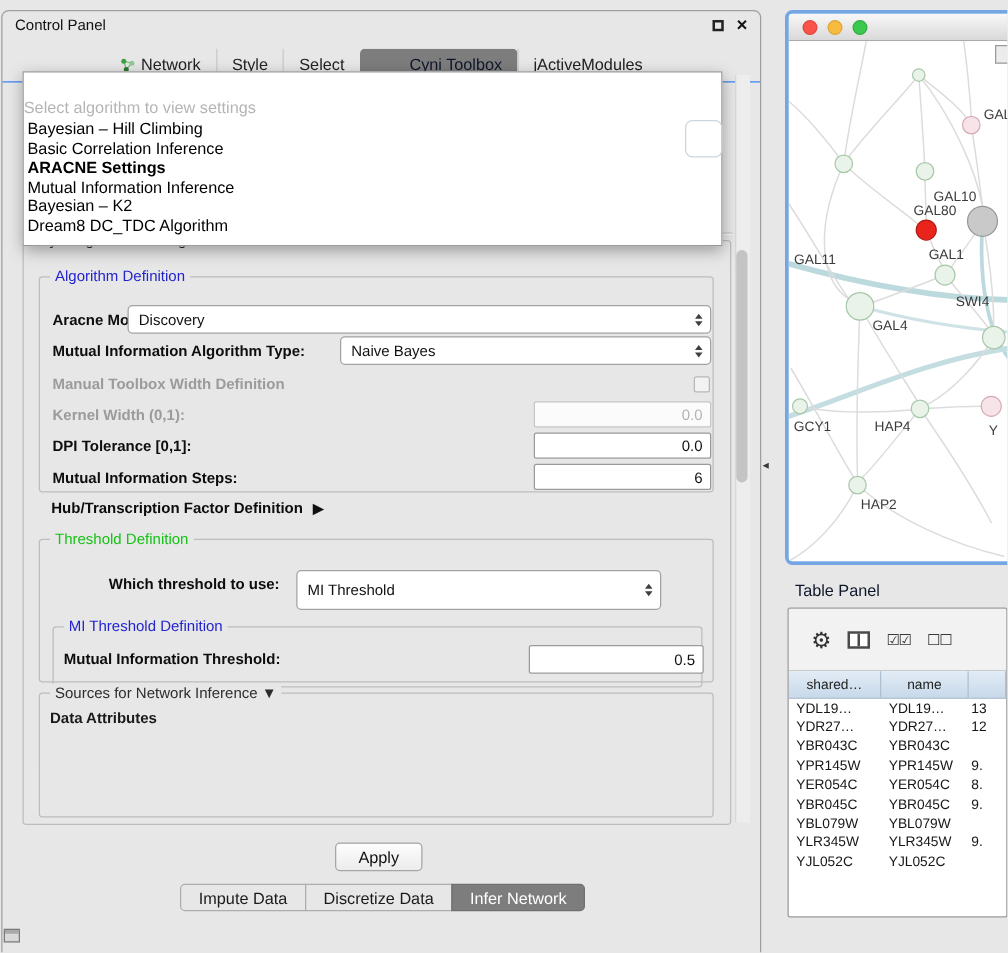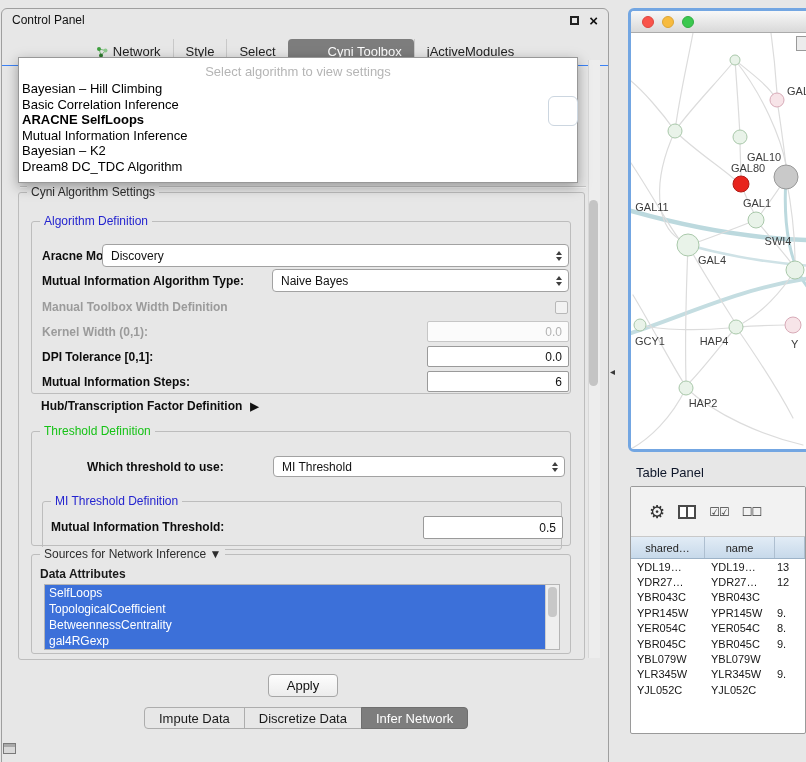--- a/index.html
+++ b/index.html
@@ -10,29 +10,29 @@
   .control-window { position:absolute; left:1px; top:8px; width:608px; height:762px; background:#e7e7e7; border:1px solid #9f9f9f; border-radius:6px; }
   .cp-titlebar { position:absolute; left:0; top:0; right:0; height:22px; display:flex; align-items:center; padding:0 10px; }
   .cp-title { font-size:12px; color:#111; }
   .cp-buttons { margin-left:auto; display:flex; gap:10px; align-items:center; }
   .float-box { width:9px; height:9px; border:2px solid #222; }
   .cp-close { font-weight:bold; font-size:15px; color:#111; line-height:1; }
 
   .cp-tabs { position:absolute; left:0; top:24px; right:0; height:33px; display:flex; justify-content:center; align-items:flex-end; border-bottom:1px solid #3b82f6; }
   .cp-tab { padding:5px 12px 6px; font-size:13px; color:#222; display:flex; align-items:center; gap:5px; border-left:1px solid #c9c9c9; white-space:nowrap; }
   .cp-tab:first-child { border-left:none; }
-  .cp-tab.selected { background:#7d7d7d; color:#ffffff; border-radius:4px 4px 0 0; border-left-color:transparent;padding-left:39px; }
+  .cp-tab.selected { background:#7d7d7d; color:#0f172a; border-radius:4px 4px 0 0; border-left-color:transparent;padding-left:39px; }
   .net-ico { width:12px; height:12px; }
 
   
   .hline { position:absolute; left:18px; top:177px; width:566px; height:2px; border-top:1px solid #c6c6c6; border-bottom:1px solid #f4f4f4; }
 
   
   .algo-popup { position:absolute; left:18px; top:57px; width:560px; background:#fff; border:1px solid #989898; box-shadow:0 4px 12px rgba(0,0,0,.35); z-index:20; padding-bottom:8px; }
-  .algo-placeholder { text-align:center; color:#b5b5b5; font-size:13px; padding:6px 0 2px; }
+  .algo-placeholder { text-align:left; color:#b5b5b5; font-size:13px; padding:20px 0 2px; }
   .algo-item { font-size:13px; line-height:15.5px; padding:0 3px; color:#000; white-space:nowrap; }
   .algo-item.selected { font-weight:bold; }
   .obscured-fragment { position:absolute; left:548px; top:96px; width:30px; height:30px; border:1px solid #ccd6e0; border-radius:6px; z-index:21; }
 
   
   .gbox { position:absolute; border:1px solid #bdbdbd; border-radius:3px; }
   .gtitle { position:absolute; top:-8px; left:8px; background:#e7e7e7; padding:0 4px; font-size:12px; color:#2d2d2d; white-space:nowrap; }
   .gtitle.blue { color:#2424cf; }
   .gtitle.green { color:#16c216; }
 
@@ -187,72 +187,61 @@
 
     <div class="hub-row">
       <span>Hub/Transcription Factor Definition</span>
       <span class="hub-arrow">▶</span>
     </div>
 
     <div class="gbox threshold-group">
       <span class="gtitle green">Threshold Definition</span>
 
       <span class="lbl" style="left:55px; top:28px;">Which threshold to use:</span>
-      <div class="combo" style="left:205px; top:24px; width:292px; height:21px;margin-left:36px;">
+      <div class="combo" style="left:205px; top:24px; width:292px; height:32px;">
         <span>MI Threshold</span>
         <span class="arrows">
             <i class="tri-up"></i>
             <i class="tri-down"></i>
           </span>
       </div>
 
       <div class="gbox mithr-group">
         <span class="gtitle blue">MI Threshold Definition</span>
         <span class="lbl" style="left:8px; top:18px;">Mutual Information Threshold:</span>
         <div class="tfield" style="left:380px; top:14px; width:140px; height:23px;">0.5</div>
       </div>
     </div>
 
     <div class="gbox sources-group">
       <span class="gtitle">
         <span>Sources for Network Inference</span>
         <span>▼</span>
       </span>
       <span class="src-subtitle">Data Attributes</span>
-      <div class="src-list">
-        <div class="src-items">
-            <div class="src-item">SelfLoops</div>
-            <div class="src-item">TopologicalCoefficient</div>
-            <div class="src-item">BetweennessCentrality</div>
-            <div class="src-item">gal4RGexp</div>
-          </div>
-        <div class="src-scroll">
-          <div class="src-thumb"></div>
-        </div>
-      </div>
     </div>
   </div>
 
   <div class="main-scrollbar"></div>
   <div class="main-thumb"></div>
 
   <div class="apply-btn">Apply</div>
 
   <div class="bottom-tabs">
     <div class="btab">Impute Data</div>
     <div class="btab">Discretize Data</div>
     <div class="btab selected">Infer Network</div>
   </div>
 
   <div class="algo-popup">
     <div class="algo-placeholder">Select algorithm to view settings</div>
     <div>
         <div class="algo-item">Bayesian – Hill Climbing</div>
         <div class="algo-item">Basic Correlation Inference</div>
-        <div class="algo-item selected">ARACNE SelfLoops</div>
+        <div class="algo-item selected">ARACNE Settings</div>
         <div class="algo-item">Mutual Information Inference</div>
         <div class="algo-item">Bayesian – K2</div>
         <div class="algo-item">Dream8 DC_TDC Algorithm</div>
       </div>
   </div>
   <div class="obscured-fragment"></div>
 
   <div class="network-window">
     <div class="nw-titlebar">
       <span class="light red"></span>

